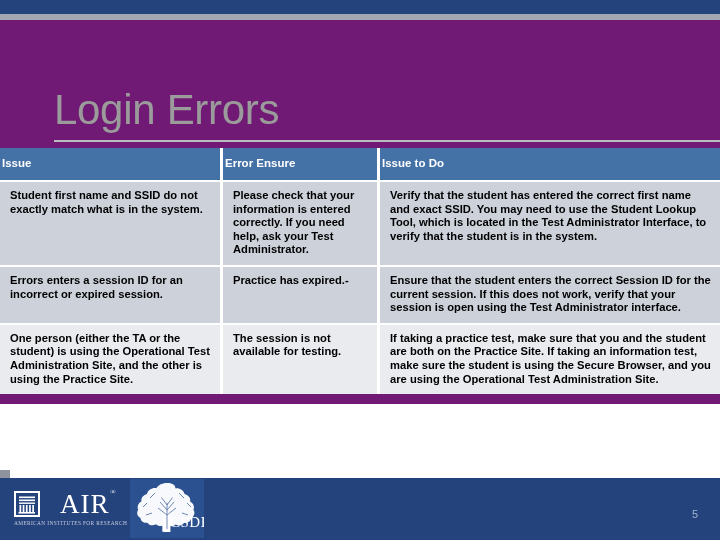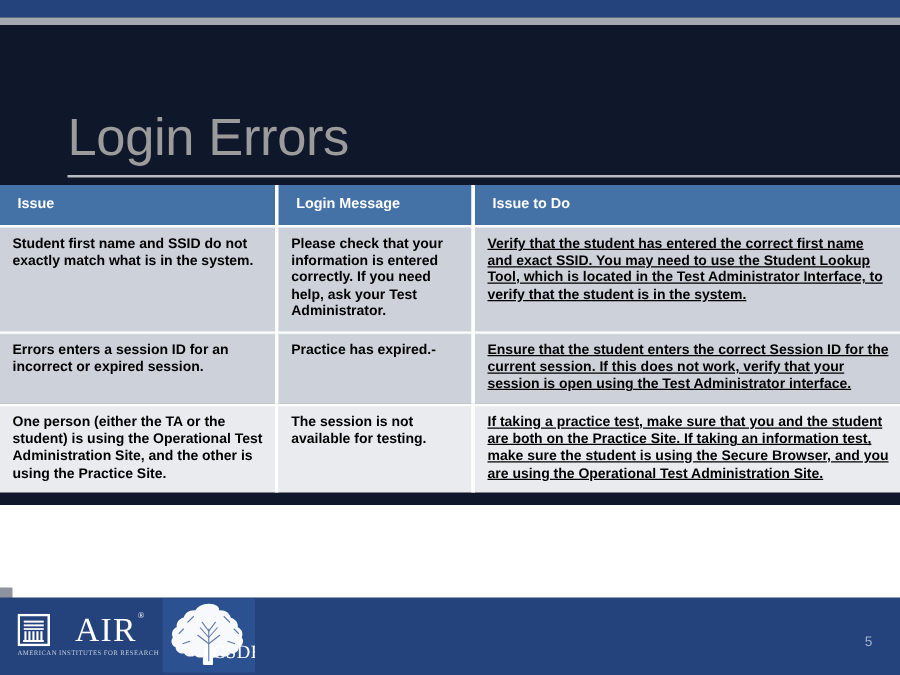--- a/index.html
+++ b/index.html
@@ -12,21 +12,21 @@
     overflow: hidden;
     background: #ffffff;
     font-family: "Liberation Sans", sans-serif;
     -webkit-font-smoothing: antialiased;
   }
 
   .slide {
     position: relative;
     width: 720px;
     height: 404px;
-    background: #0f172a;
+    background: #701a75;
   }
 
   
   .topbar-navy {
     position: absolute;
     left: 0; top: 0;
     width: 720px; height: 14px;
     background: #24427c;
   }
   .topbar-gray {
@@ -75,38 +75,38 @@
   .tbl col.c1 { width: 223px; }
   .tbl col.c2 { width: 157px; }
   .tbl col.c3 { width: 340px; }
 
   .tbl th {
     background: #4471a6;
     color: #ffffff;
     font-size: 11.5px;
     font-weight: bold;
     text-align: left;
-    padding: 9px 8px 10px 14px;
+    padding: 9px 8px 10px 2px;
     vertical-align: middle;
     border-right: 3px solid #ffffff;
     line-height: 13px;
   }
   .tbl th:last-child { border-right: 0; }
 
   .tbl td {
     font-size: 11.2px;
     line-height: 13.6px;
     color: #000000;
     font-weight: bold;
     vertical-align: top;
     padding: 7px 8px 8px 10px;
     border-right: 3px solid #ffffff;
     border-top: 2px solid #ffffff;
   }
-  .tbl td:last-child { border-right: 0; text-decoration: underline; }
+  .tbl td:last-child { border-right: 0; }
 
   tr.band-dark td { background: #ccd1da; }
   tr.band-light td { background: #e9ebef; }
 
   
   .footer {
     position: absolute;
     left: 0;
     top: 478px;
     width: 720px;
@@ -220,21 +220,21 @@
   <div class="table">
     <table class="tbl">
       <colgroup>
         <col class="c1">
           <col class="c2">
           <col class="c3">
       </colgroup>
       <thead>
         <tr>
           <th>Issue</th>
-          <th>Login Message</th>
+          <th>Error Ensure</th>
           <th>Issue to Do</th>
         </tr>
       </thead>
       <tbody>
         <tr class="band-dark">
           <td>Student first name and SSID do not exactly match what is in the system.</td>
           <td>Please check that your information is entered correctly. If you need help, ask your Test Administrator.</td>
           <td>Verify that the student has entered the correct first name and exact SSID. You may need to use the Student Lookup Tool, which is located in the Test Administrator Interface, to verify that the student is in the system.</td>
         </tr>
         <tr class="band-dark">

